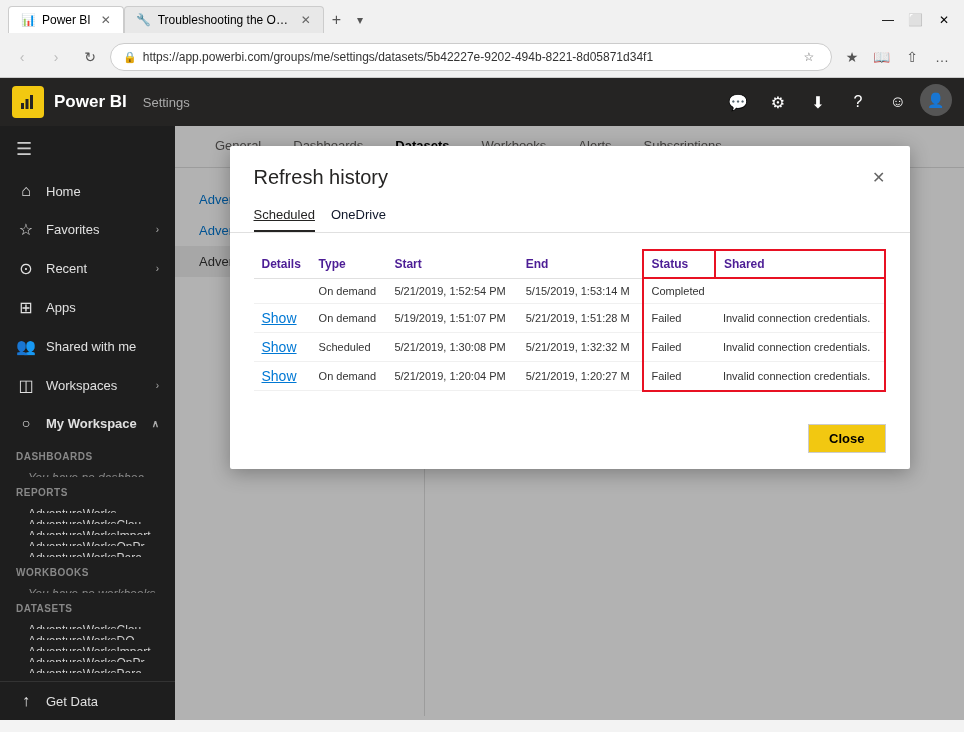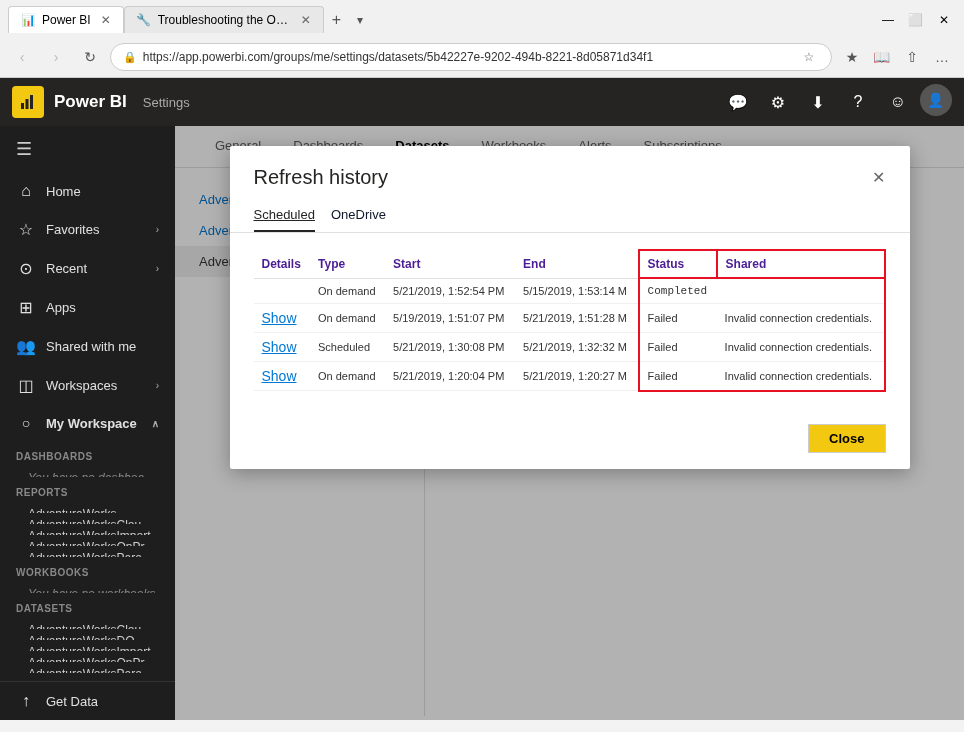--- a/index.html
+++ b/index.html
@@ -81,21 +81,21 @@
     .modal-subtabs { display: flex; gap: 16px; padding: 0 24px 0; border-bottom: 1px solid #e0e0e0; }
     .modal-subtab { padding: 6px 0 8px; cursor: pointer; font-size: 13px; color: #0f172a; border-bottom: 2px solid transparent; }
     .modal-subtab.active { color: #252423; border-bottom-color: #252423; text-decoration: underline; }
     .modal-body { padding: 16px 24px; }
 
     
     .refresh-table { width: 100%; border-collapse: collapse; }
     .refresh-table th { text-align: left; padding: 6px 8px; font-size: 12px; font-weight: 600; color: #4c1d95; border-bottom: 1px solid #e0e0e0; }
     .refresh-table td { padding: 6px 8px; font-size: 11px; color: #333; border-bottom: 1px solid #f0f0f0; }
     .show-link { color: #0078d4; cursor: pointer; text-decoration: underline; font-size: 14px; }
-    .status-completed { color: #333; font-family: Liberation Mono, monospace; }
+    .status-completed { color: #333; }
     .status-failed { color: #333; margin-left: 37px; }
 
     .modal-footer { padding: 16px 24px; display: flex; justify-content: flex-end; }
     .close-btn { background: #F2C811; border: 1px solid #ccc; padding: 6px 20px; font-size: 13px; cursor: pointer; font-weight: 600; }
 
     
     .table-wrapper { position: relative; }
   </style>
 </head>
 <body>

